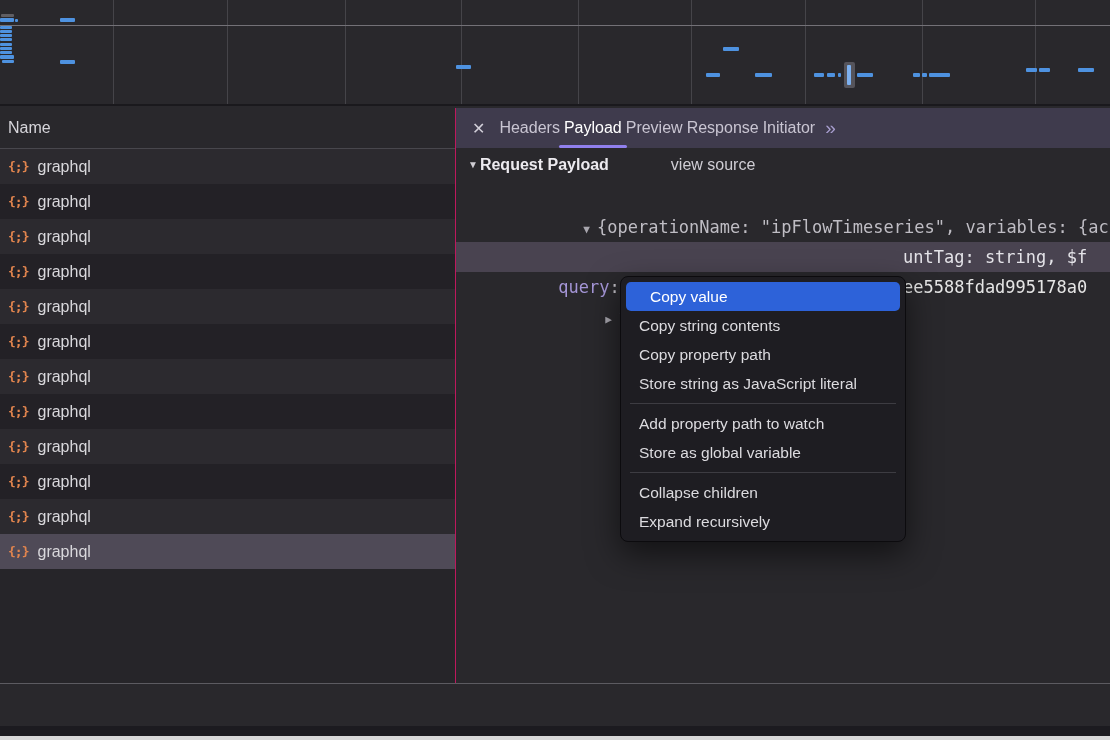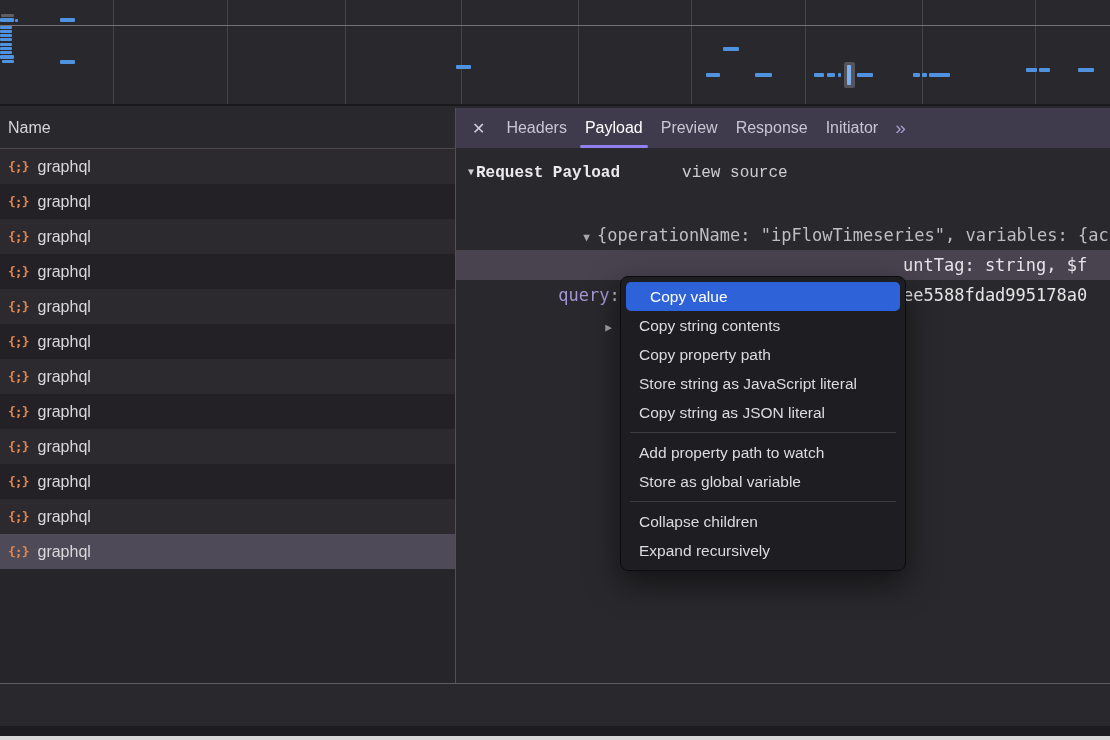--- a/index.html
+++ b/index.html
@@ -26,28 +26,28 @@
   .request-row.odd{background:#232126;}
   .request-row.selected{background:#4f4a57;}
   .req-icon{color:#e2854e;font-family:"DejaVu Sans Mono",monospace;font-size:13px;
             font-weight:bold;margin-right:9px;letter-spacing:-1px;}
 
   
   .right-panel{position:absolute;left:456px;top:108px;width:654px;height:575px;background:#29282c;}
   .tab-bar{height:40px;background:#3f3b4d;display:flex;align-items:center;color:#c9c5d2;
            font-size:16px;}
   .close-btn{margin:0 12px 0 16px;font-size:16px;color:#d2cfd9;cursor:default;}
-  .tab{margin:0 9px;height:40px;line-height:40px;position:relative;cursor:default;}
+  .tab{margin:0 2px;height:40px;line-height:40px;position:relative;cursor:default;}
   .tab.selected{color:#ffffff;}
   .tab.selected::after{content:"";position:absolute;left:-5px;right:-5px;bottom:0;height:3px;
                        background:#9180ee;border-radius:2px;}
   .overflow-btn{margin-left:8px;color:#a89ecf;font-size:19px;}
 
   .payload-content{position:absolute;left:0;top:40px;right:0;bottom:0;overflow:hidden;}
-  .section-header{margin:16px 0 0 12px;font-size:16px;color:#eceaef;white-space:nowrap;font-family:Liberation Mono, monospace;}
+  .section-header{margin:8px 0 0 12px;font-size:16px;color:#eceaef;white-space:nowrap;}
   .section-tri{font-size:10px;color:#cfcdd4;margin-right:2px;vertical-align:2px;}
   .section-title{font-weight:bold;}
   .view-source{margin-left:62px;color:#cfcdd4;}
 
   .tree{margin-top:8px;font-family:"DejaVu Sans Mono",monospace;font-size:17px;color:#bfbdc4;}
   .tree-row{height:30px;line-height:30px;white-space:pre;position:relative;}
   .row-root{padding-left:25px;}
   .row-child{}
   .row-vars{padding-left:47px;}
   .row-query{background:#494350;}
@@ -218,21 +218,20 @@
 
   <div class="bottom-sep"></div>
   <div class="bottom-dark"></div>
   <div class="bottom-light"></div>
 
   <div class="context-menu" id="ctx-menu">
       <div class="menu-item highlight">Copy value</div>
       <div class="menu-item">Copy string contents</div>
       <div class="menu-item">Copy property path</div>
       <div class="menu-item">Store string as JavaScript literal</div>
-      <div class="menu-item">Copy string as JSON literal</div>
       <div class="menu-sep"></div>
       <div class="menu-item">Add property path to watch</div>
       <div class="menu-item">Store as global variable</div>
       <div class="menu-sep"></div>
       <div class="menu-item">Collapse children</div>
       <div class="menu-item">Expand recursively</div>
     </div>
 
 </div>
 

